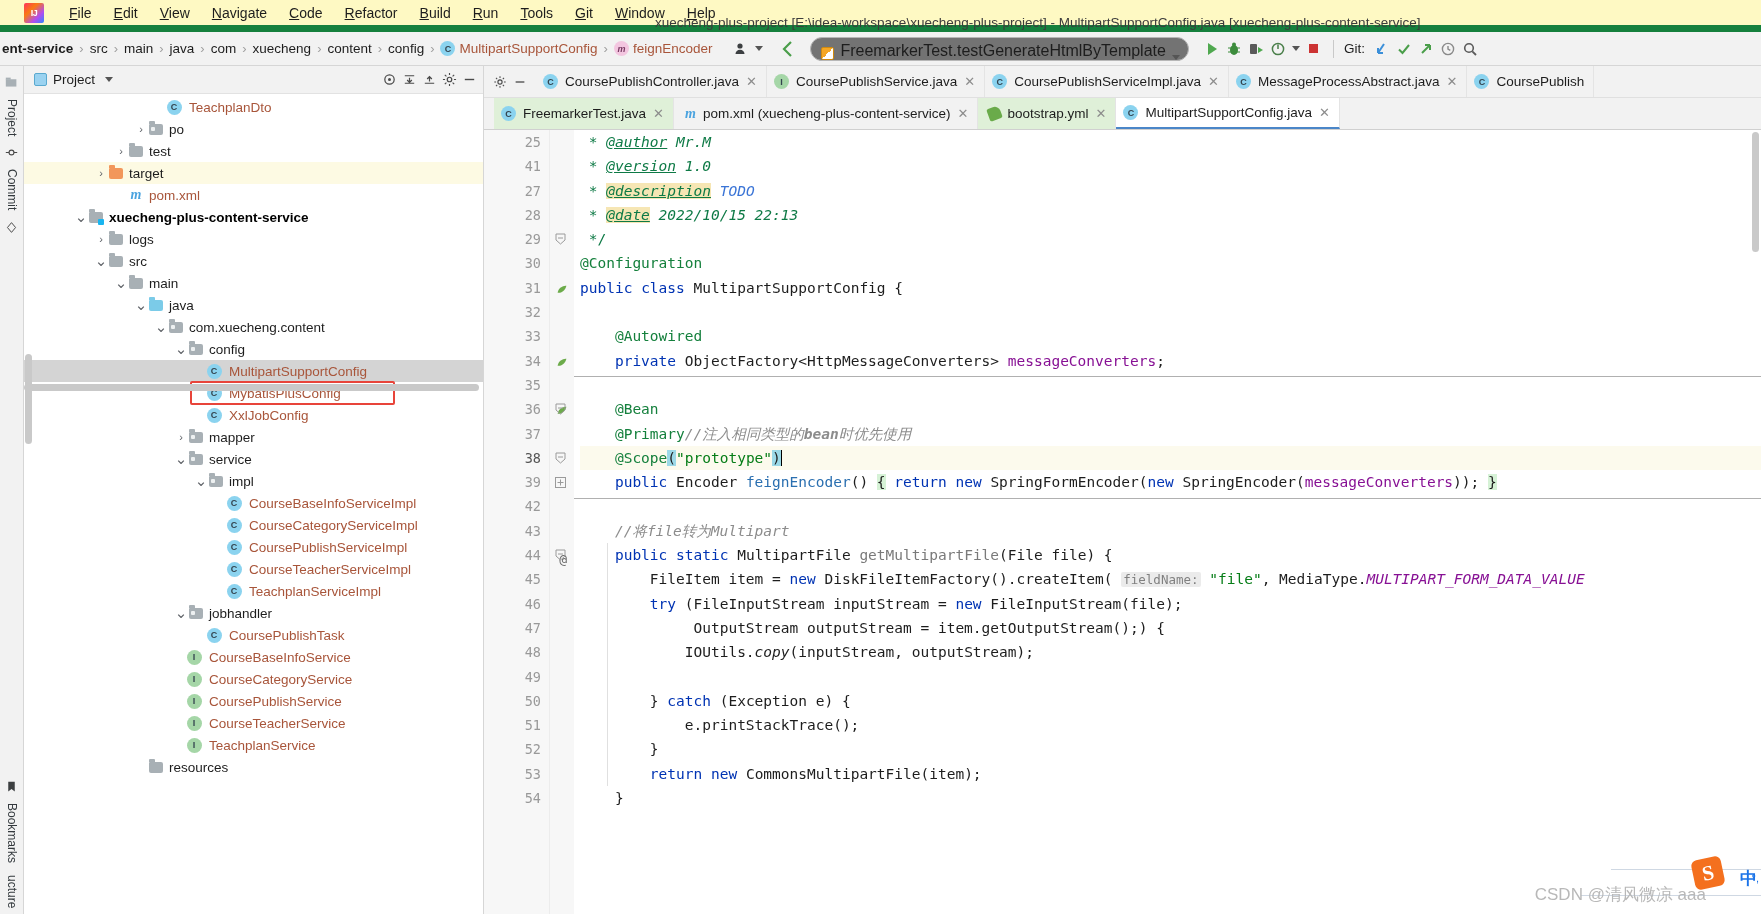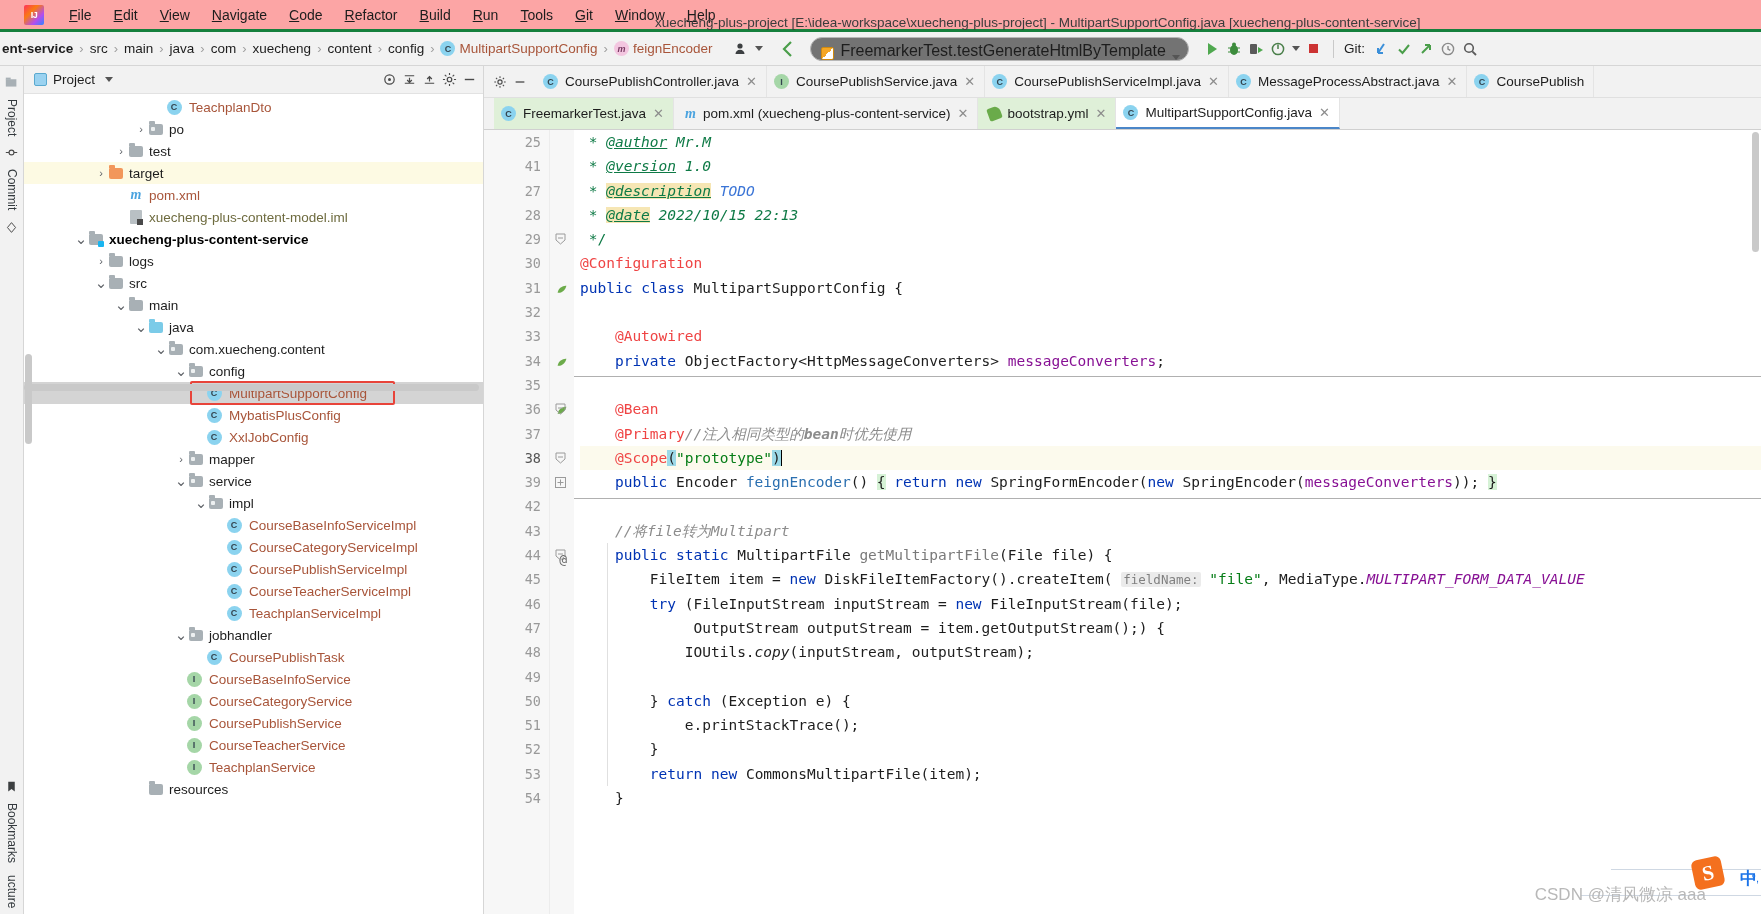--- a/index.html
+++ b/index.html
@@ -10,22 +10,22 @@
     font-family: "Liberation Sans", sans-serif;
     font-size: 13px;
     color: #1d1d1d;
   }
   .app { position: relative; width: 1761px; height: 914px; display: flex; flex-direction: column; }
 
   
   .menubar {
     height: 32px; flex: 0 0 32px;
     display: flex; align-items: center;
-    background: #fca5a5;
-    border-bottom: 3px solid #15803d;
+    background: #fef9c3;
+    border-bottom: 7px solid #15803d;
     padding-left: 6px;
     position: relative;
   }
   .ij-logo {
     width: 20px; height: 20px; margin: 0 14px 0 18px;
     background: linear-gradient(135deg,#fe315d 0%, #f97a12 35%, #b24df0 70%, #2d86ff 100%);
     border-radius: 2px;
     position: relative; flex: 0 0 20px;
   }
   .ij-logo::after {
@@ -204,21 +204,21 @@
   }
   .gl.cur { color: #555; }
   .gl .gmark { position: absolute; right: -20px; top: 4px; width: 15px; height: 15px; }
   .fl { height: 24.3px; position: relative; }
   
   .kw   { color: #0033b3; }
   .str  { color: #067d17; }
   .cmt  { color: #8c8c8c; }
   .jdoc { color: #0e7a46; }
   .jtag { color: #0e7a46; text-decoration: underline; font-style: italic; }
-  .anno { color: #ef4444; }
+  .anno { color: #15803d; }
   .fld  { color: #871094; }
   .mth  { color: #7a7a7a; }
   .cst  { color: #871094; font-style: italic; }
   .todo { color: #3a74d6; font-style: italic; }
   .ital { font-style: italic; margin-top: 36px; }
   .hint { background: #ebebeb; color: #808080; font-size: 12.5px; padding: 0 2px; border-radius: 2px; }
   .brm  { background: #d6f2d6; }
   .sel2 { background: #9cd9e8; }
   .caret-bar { display:inline-block; width:1px; height:16px; background:#000; vertical-align:-3px; }
   .fold-line { position: absolute; left: 0; right: 0; border-top: 1px solid #b0b0b0; }
@@ -496,27 +496,20 @@
               <span class="folder target"></span>
             </span>
             <span class="lbl dir">target</span>
           </div>
           <div class="row" style="padding-left: 90px;">
             <span class="arrow empty">›</span>
             <span class="tico">
               <span class="mvn-m">m</span>
             </span>
             <span class="lbl">pom.xml</span>
-          </div>
-          <div class="row" style="padding-left: 90px;">
-            <span class="arrow empty">›</span>
-            <span class="tico">
-              <span class="iml-ic"></span>
-            </span>
-            <span class="lbl iml">xuecheng-plus-content-model.iml</span>
           </div>
           <div class="row" style="padding-left: 50px;">
             <span class="arrow" style="font-size: 15px; line-height: 6px;">⌄</span>
             <span class="tico">
               <span class="folder mod"></span>
             </span>
             <span class="lbl bold">xuecheng-plus-content-service</span>
           </div>
           <div class="row" style="padding-left: 70px;">
             <span class="arrow">›</span>

